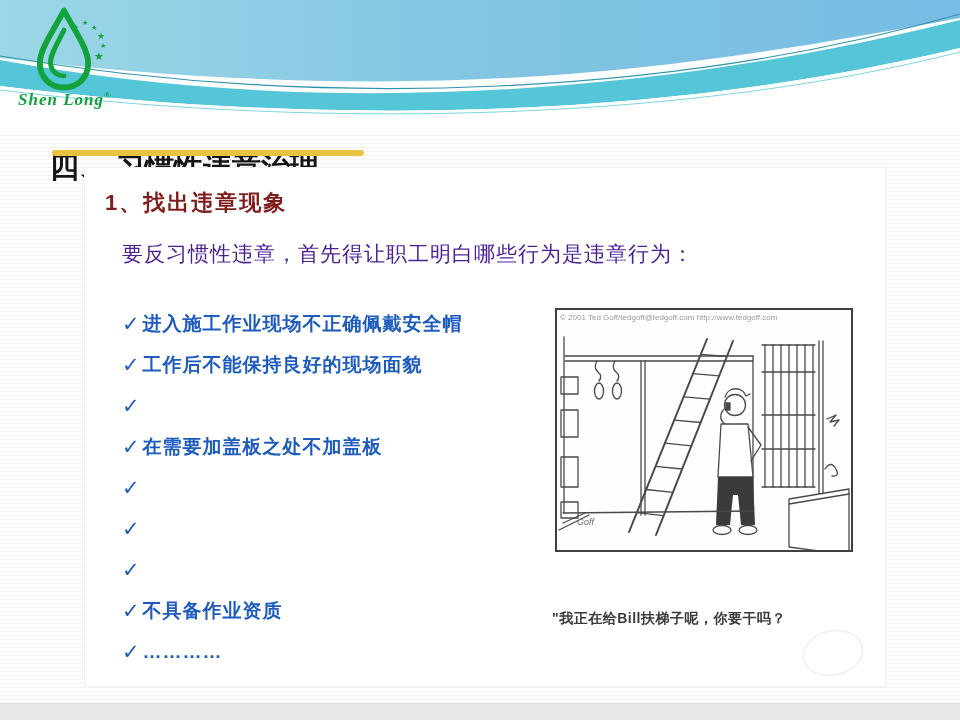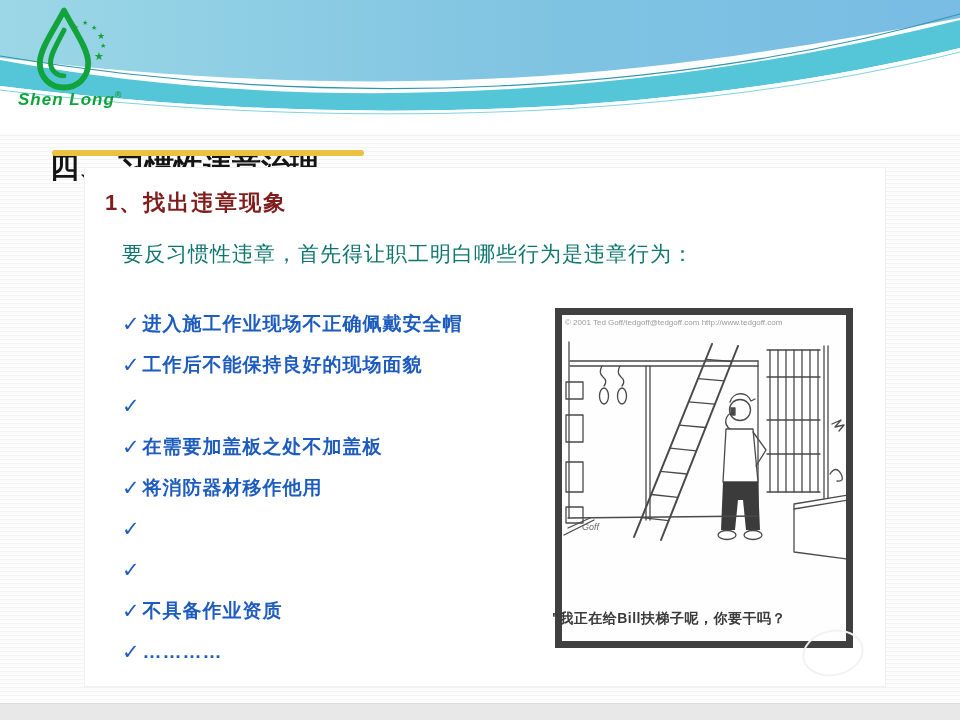--- a/index.html
+++ b/index.html
@@ -14,21 +14,21 @@
   }
   .header-wave{position:absolute;top:0;left:0;}
   .bottom-strip{position:absolute;left:0;bottom:0;width:960px;height:16px;background:#e8e8e8;border-top:1px solid #dcdcdc;}
 
   
   .logo{position:absolute;left:12px;top:4px;width:120px;height:106px;}
   .logo svg{position:absolute;left:6px;top:2px;}
   .logo .star{position:absolute;color:#14a23b;line-height:1;}
   .brand{
     position:absolute;left:6px;bottom:0;white-space:nowrap;
-    color:#0fa33c;font-weight:bold;font-style:italic;font-size:17px;letter-spacing:1px;
+    color:#0fa33c;font-weight:bold;font-style:italic;font-size:17px;letter-spacing:1px;font-family:Liberation Serif, serif;
   }
   .brand sup{font-size:9px;font-style:normal;}
 
   
   .page-title{
     position:absolute;left:50px;top:112px;
     font-size:29px;font-weight:bold;color:#141414;white-space:nowrap;margin-top:36px;
   }
   .title-underline{
     position:absolute;left:52px;top:150px;width:312px;height:6px;
@@ -39,34 +39,34 @@
     position:absolute;left:85px;top:168px;width:800px;height:518px;
     background:#ffffff;box-shadow:0 0 0 1px #f1f1f1;
   }
 
   .section-heading{
     position:absolute;left:105px;top:188px;
     font-size:22px;font-weight:bold;color:#7f1d1d;letter-spacing:2px;white-space:nowrap;
   }
   .intro-line{
     position:absolute;left:122px;top:240px;
-    font-size:21px;color:#0f766e;letter-spacing:1px;white-space:nowrap;text-align:right;
+    font-size:21px;color:#4c1d95;letter-spacing:1px;white-space:nowrap;text-align:right;
   }
 
   .v-list{position:absolute;left:122px;top:303px;width:430px;}
   .v-item{
     height:41px;display:flex;align-items:center;
     font-size:19px;font-weight:bold;color:#1d5cbe;letter-spacing:1px;white-space:nowrap;
   }
   .v-item .check{font-size:21px;margin-right:2px;font-weight:bold;}
 
   
   .cartoon{
-    position:absolute;left:555px;top:308px;width:298px;height:340px;
-    background:#fefefe;border:7px solid #404040;box-sizing:border-box;overflow:hidden;
+    position:absolute;left:555px;top:308px;width:298px;height:244px;
+    background:#fefefe;border:2px solid #404040;box-sizing:border-box;overflow:hidden;
   }
   .cartoon-credit{
     height:12px;line-height:12px;font-size:8px;color:#9a9a9a;
     padding:2px 3px 0 3px;white-space:nowrap;overflow:hidden;
   }
   .cartoon-caption{
     position:absolute;left:552px;top:610px;width:316px;
     font-size:14px;font-weight:bold;color:#3a3a3a;letter-spacing:0.5px;white-space:nowrap;
   }
   .watermark{
@@ -128,21 +128,20 @@
     </div>
   <div class="v-item">
       <span class="check">✓</span>
     </div>
   <div class="v-item">
       <span class="check">✓</span>
       <span>在需要加盖板之处不加盖板</span>
     </div>
   <div class="v-item">
       <span class="check">✓</span>
-      <span>将消防器材移作他用</span>
     </div>
   <div class="v-item">
       <span class="check">✓</span>
     </div>
   <div class="v-item">
       <span class="check">✓</span>
     </div>
   <div class="v-item">
       <span class="check">✓</span>
       <span>不具备作业资质</span>

